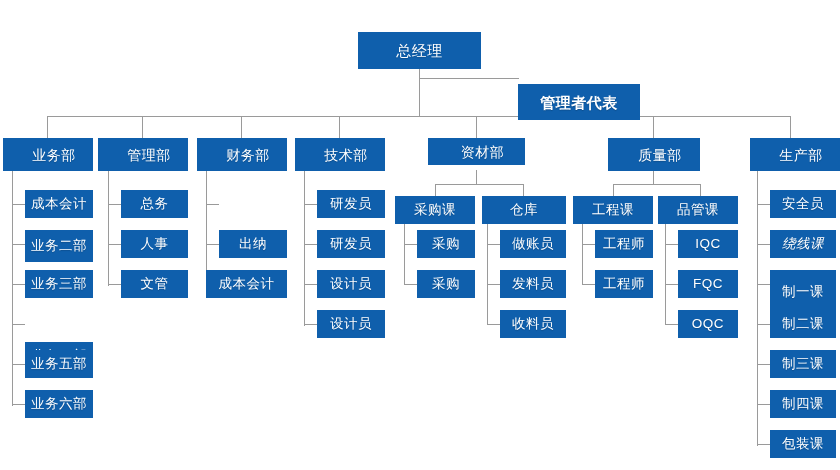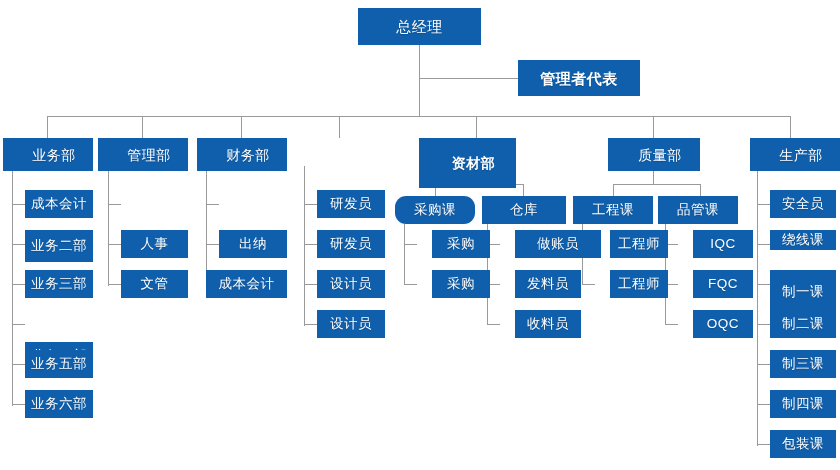--- a/index.html
+++ b/index.html
@@ -26,31 +26,31 @@
     justify-content: center;
     font-size: 14px;
     line-height: 1;
     letter-spacing: 0.5px;
     box-sizing: border-box;
     white-space: nowrap;
     text-shadow: 0 1px 1px rgba(0,0,0,0.18);
   }
   .node.lvl1 {
     font-size: 15px;
+    margin-top: 24px;
   }
   .node.lvl2 {
     font-size: 14px;
     padding-left: 12px;
   }
   .node.lvl3 {
     font-size: 13.5px;
   }
   .node.lvl4 {
     font-size: 13.5px;
-    margin-left: 15px;
   }
   .conn {
     position: absolute;
     background: #9a9a9a;
   }
   .conn.h {
     height: 1px;
   }
   .conn.v {
     width: 1px;
@@ -135,63 +135,65 @@
   <div class="conn h" style="left:757px; top:404px; width:13px;"></div>
   <div class="conn h" style="left:757px; top:444px; width:13px;"></div>
 
   <div class="node lvl1" style="left:358px; top:8px; width:123px; height:37px;">总经理</div>
 
   <div class="node lvl1" style="left:518px; top:60px; width:122px; height:36px;font-weight:bold;">管理者代表</div>
 
   <div class="node lvl2" style="left:3px; top:138px; width:90px; height:33px;">业务部</div>
   <div class="node lvl2" style="left:98px; top:138px; width:90px; height:33px;">管理部</div>
   <div class="node lvl2" style="left:197px; top:138px; width:90px; height:33px;">财务部</div>
-  <div class="node lvl2" style="left:419px; top:138px; width:97px; height:50px;font-weight:bold;">资材部</div>
+  <div class="node lvl2" style="left:295px; top:138px; width:90px; height:33px;">技术部</div>
+  <div class="node lvl2" style="left:428px; top:138px; width:97px; height:27px;">资材部</div>
   <div class="node lvl2" style="left:608px; top:138px; width:92px; height:33px;">质量部</div>
   <div class="node lvl2" style="left:750px; top:138px; width:90px; height:33px;">生产部</div>
 
   <div class="node lvl3" style="left:25px; top:190px; width:68px; height:28px;">成本会计</div>
   <div class="node lvl3" style="left:25px; top:230px; width:68px; height:32px;">业务二部</div>
   <div class="node lvl3" style="left:25px; top:270px; width:68px; height:28px;">业务三部</div>
   <div class="node lvl3" style="left:25px; top:310px; width:68px; height:28px;margin-top:32px;">业务四部</div>
   <div class="node lvl3" style="left:25px; top:350px; width:68px; height:28px;">业务五部</div>
   <div class="node lvl3" style="left:25px; top:390px; width:68px; height:28px;">业务六部</div>
 
+  <div class="node lvl3" style="left:121px; top:190px; width:67px; height:28px;">总务</div>
   <div class="node lvl3" style="left:121px; top:230px; width:67px; height:28px;">人事</div>
   <div class="node lvl3" style="left:121px; top:270px; width:67px; height:28px;text-align:center;">文管</div>
 
   <div class="node lvl3" style="left:219px; top:230px; width:68px; height:28px;">出纳</div>
   <div class="node lvl3" style="left:206px; top:270px; width:81px; height:28px;">成本会计</div>
 
   <div class="node lvl3" style="left:317px; top:190px; width:68px; height:28px;">研发员</div>
   <div class="node lvl3" style="left:317px; top:230px; width:68px; height:28px;">研发员</div>
   <div class="node lvl3" style="left:317px; top:270px; width:68px; height:28px;">设计员</div>
   <div class="node lvl3" style="left:317px; top:310px; width:68px; height:28px;">设计员</div>
 
-  <div class="node lvl3" style="left:395px; top:196px; width:80px; height:28px;border-radius:11px;">采购课</div>
+  <div class="node lvl3" style="left:395px; top:196px; width:80px; height:28px;">采购课</div>
   <div class="node lvl3" style="left:482px; top:196px; width:84px; height:28px;">仓库</div>
 
   <div class="node lvl4" style="left:417px; top:230px; width:58px; height:28px;">采购</div>
   <div class="node lvl4" style="left:417px; top:270px; width:58px; height:28px;">采购</div>
 
-  <div class="node lvl4" style="left:500px; top:230px; width:86px; height:28px;">做账员</div>
+  <div class="node lvl4" style="left:500px; top:230px; width:66px; height:28px;">做账员</div>
   <div class="node lvl4" style="left:500px; top:270px; width:66px; height:28px;">发料员</div>
   <div class="node lvl4" style="left:500px; top:310px; width:66px; height:28px;">收料员</div>
 
   <div class="node lvl3" style="left:573px; top:196px; width:80px; height:28px;">工程课</div>
   <div class="node lvl3" style="left:658px; top:196px; width:80px; height:28px;">品管课</div>
 
   <div class="node lvl4" style="left:595px; top:230px; width:58px; height:28px;">工程师</div>
   <div class="node lvl4" style="left:595px; top:270px; width:58px; height:28px;">工程师</div>
 
   <div class="node lvl4" style="left:678px; top:230px; width:60px; height:28px;">IQC</div>
   <div class="node lvl4" style="left:678px; top:270px; width:60px; height:28px;">FQC</div>
   <div class="node lvl4" style="left:678px; top:310px; width:60px; height:28px;">OQC</div>
 
   <div class="node lvl3" style="left:770px; top:190px; width:66px; height:28px;">安全员</div>
-  <div class="node lvl3" style="left:770px; top:230px; width:66px; height:20px;">绕线课</div>
+  <div class="node lvl3" style="left:770px; top:230px; width:66px; height:28px;font-style:italic;">绕线课</div>
   <div class="node lvl3" style="left:770px; top:270px; width:66px; height:44px;">制一课</div>
   <div class="node lvl3" style="left:770px; top:310px; width:66px; height:28px;">制二课</div>
   <div class="node lvl3" style="left:770px; top:350px; width:66px; height:28px;">制三课</div>
   <div class="node lvl3" style="left:770px; top:390px; width:66px; height:28px;">制四课</div>
   <div class="node lvl3" style="left:770px; top:430px; width:66px; height:28px;">包装课</div>
 
 </div>
 
 </body></html>

